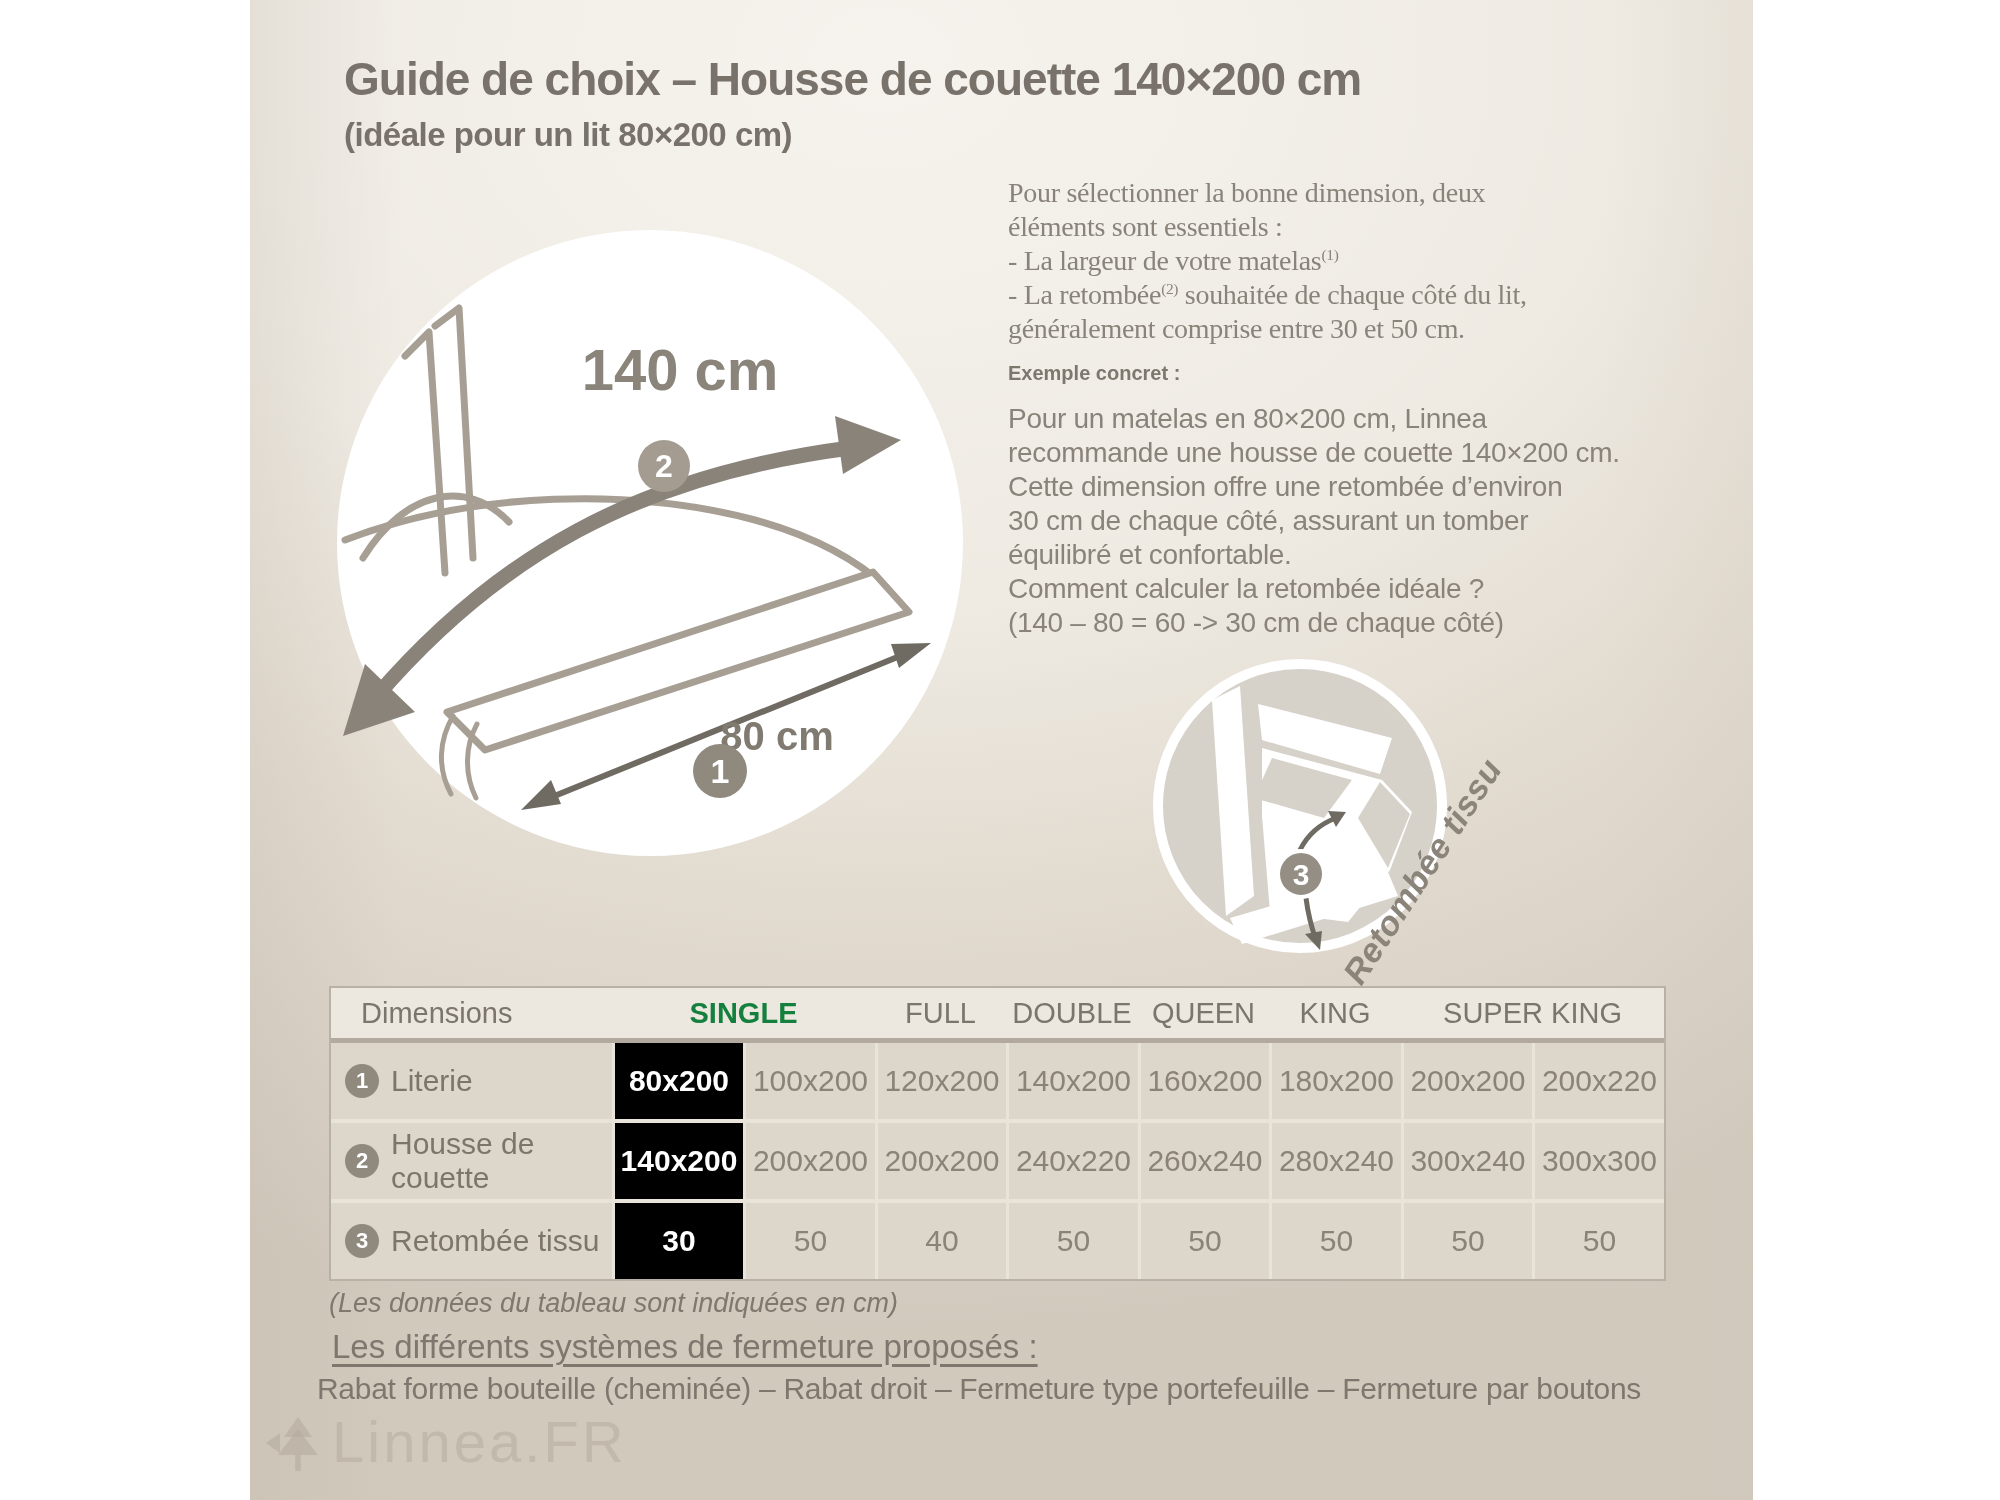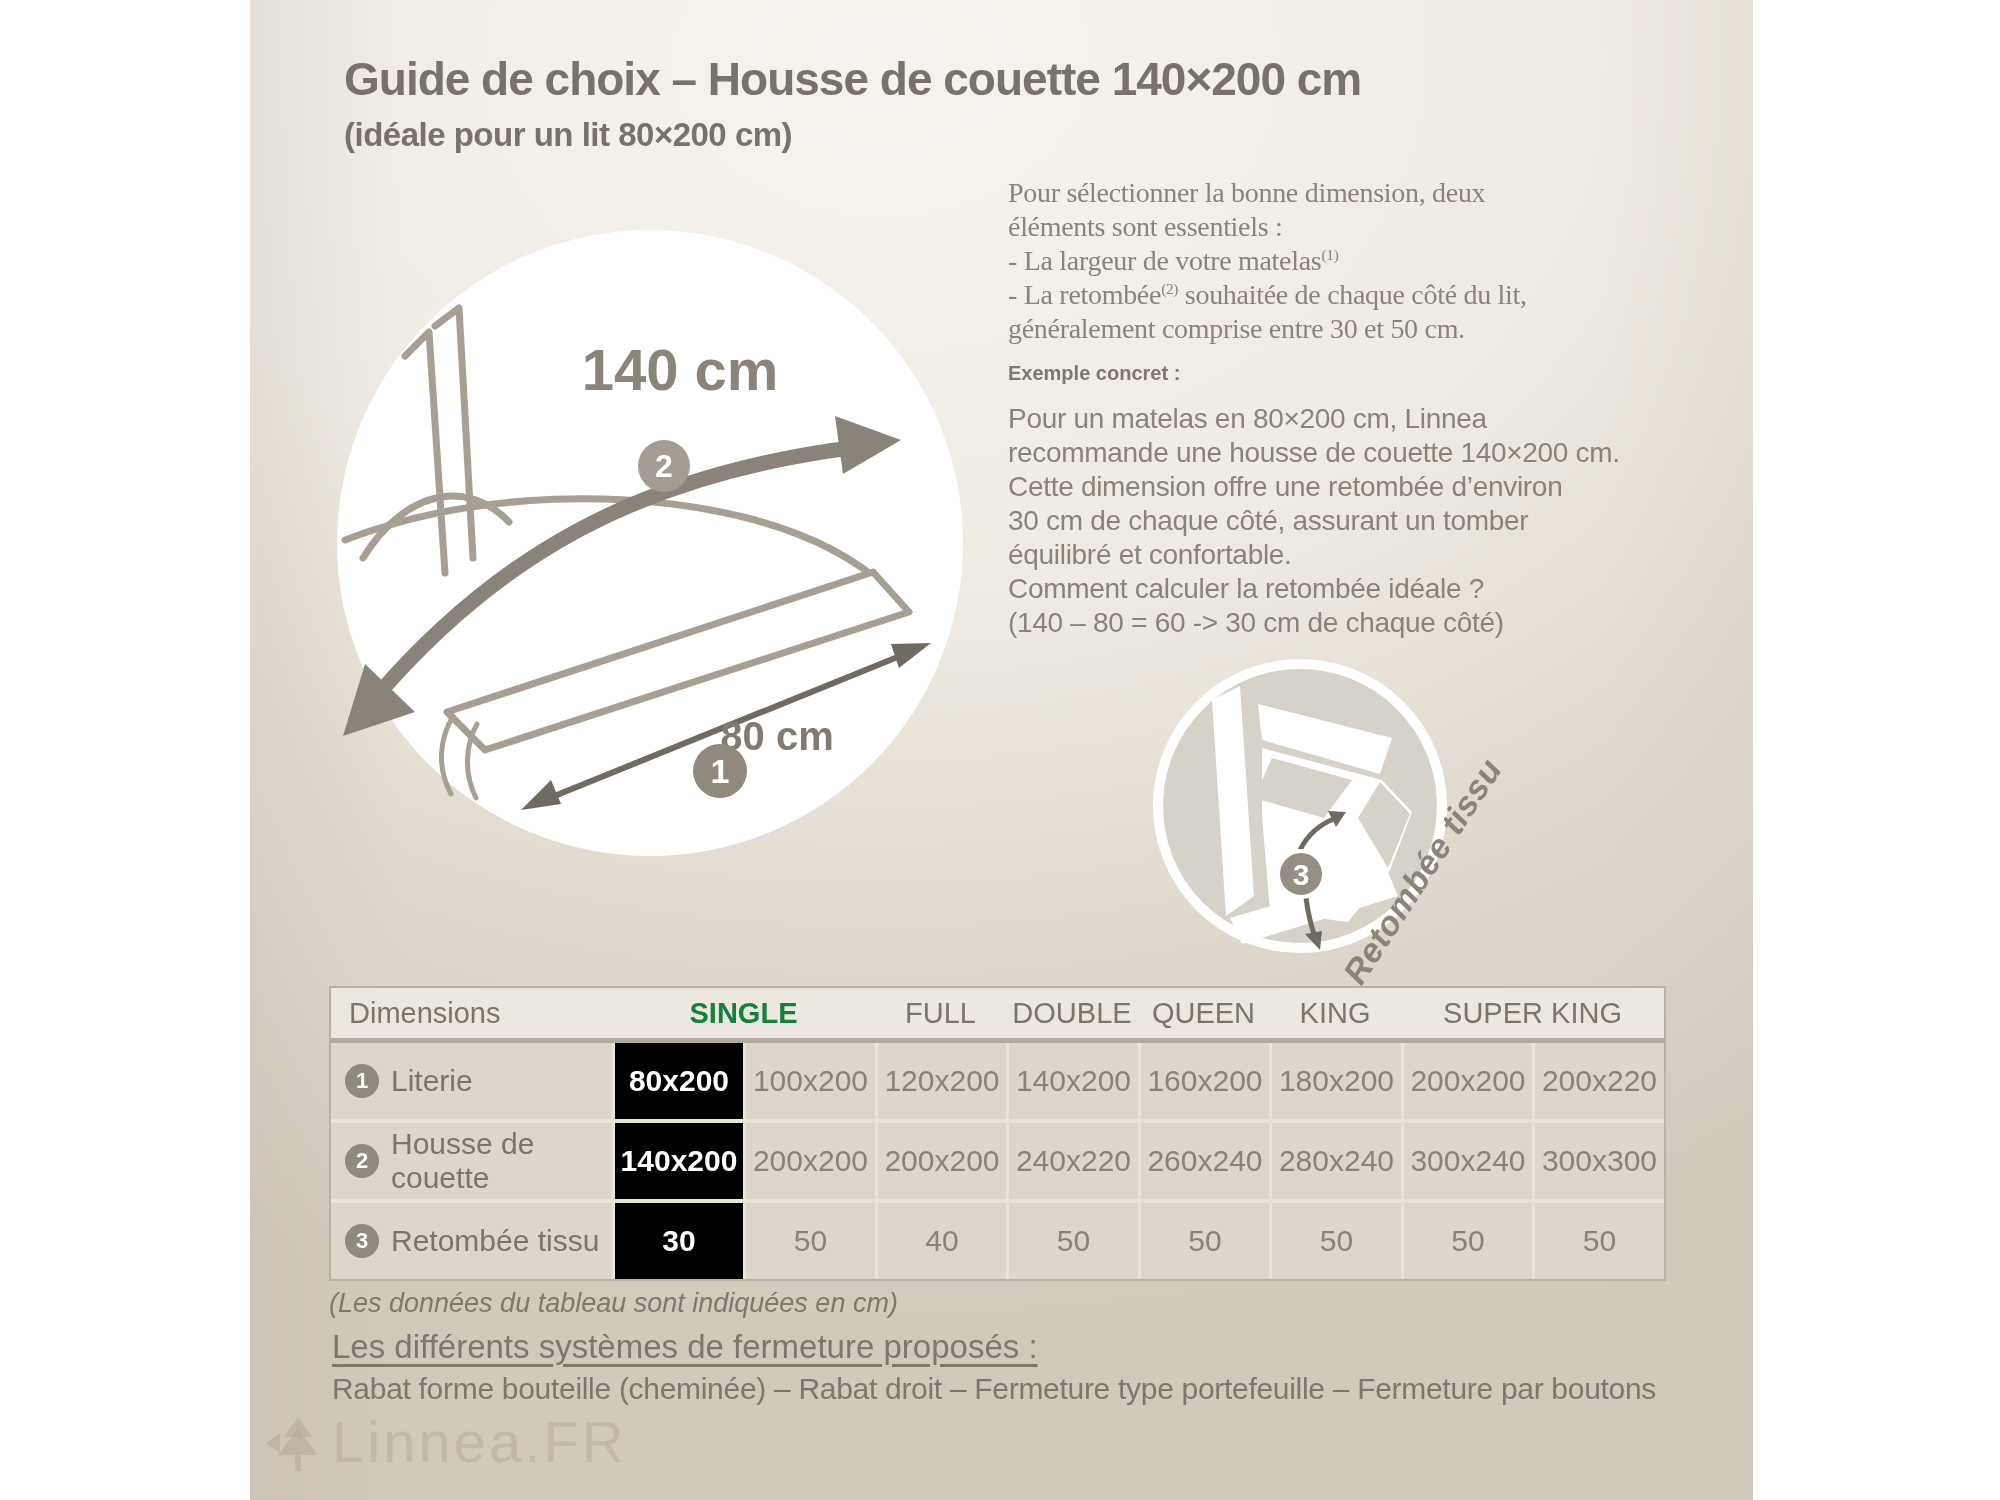--- a/index.html
+++ b/index.html
@@ -33,21 +33,21 @@
     font-size:34px;font-weight:bold;font-style:italic;color:#8a847a;white-space:nowrap;letter-spacing:0.5px;
   }
   
   .dim-table{left:329px;top:986px;width:1333px;border:2px solid #b9b1a5;}
   .thead{
     display:grid;grid-template-columns:281px 263px 131px 132px 131px 132px 263px;
     height:50px;background:#ece8df;align-items:center;
     color:#7b756c;font-size:29px;
   }
   .thead .hcell{text-align:center;}
-  .thead .hcell.first{text-align:left;padding-left:18px;}
+  .thead .hcell.first{text-align:left;padding-left:30px;}
   .thead .hcell.bold{font-weight:bold;color:#15803d;}
   .head-sep{height:5px;background:#b2aa9e;}
   .trow{
     display:grid;grid-template-columns:281px 131px 132px 131px 132px 131px 132px 131px 132px;
     height:76px;align-items:center;background:#ddd6cb;
   }
   .trow + .trow{border-top:4px solid #e9e4da;}
   .tcell{
     height:100%;display:flex;align-items:center;justify-content:center;
     font-size:30px;color:#8a8377;border-left:3px solid #e9e4da;
@@ -61,21 +61,21 @@
     width:34px;height:34px;border-radius:50%;background:#8f897e;color:#fff;
     font-size:22px;font-weight:bold;margin-right:12px;
   }
   .table-note{
     left:329px;top:1288px;width:1333px;
     font-size:27px;font-style:italic;color:#7e786d;
   }
   .closures-heading{
     left:332px;top:1328px;font-size:33px;color:#7d776e;text-decoration:underline;text-underline-offset:6px;
   }
-  .closures-list{left:332px;top:1372px;font-size:30px;color:#7d776e;letter-spacing:-0.3px;}
+  .closures-list{left:317px;top:1372px;font-size:30px;color:#7d776e;letter-spacing:-0.3px;}
   .watermark{
     left:266px;top:1408px;display:flex;align-items:center;gap:14px;
     font-size:58px;letter-spacing:3px;color:rgba(178,169,156,0.5);
   }
   .diag-text{font-family:"Liberation Sans","DejaVu Sans",sans-serif;}
 </style>
 </head>
 <body>
 
 <div class="stage">

